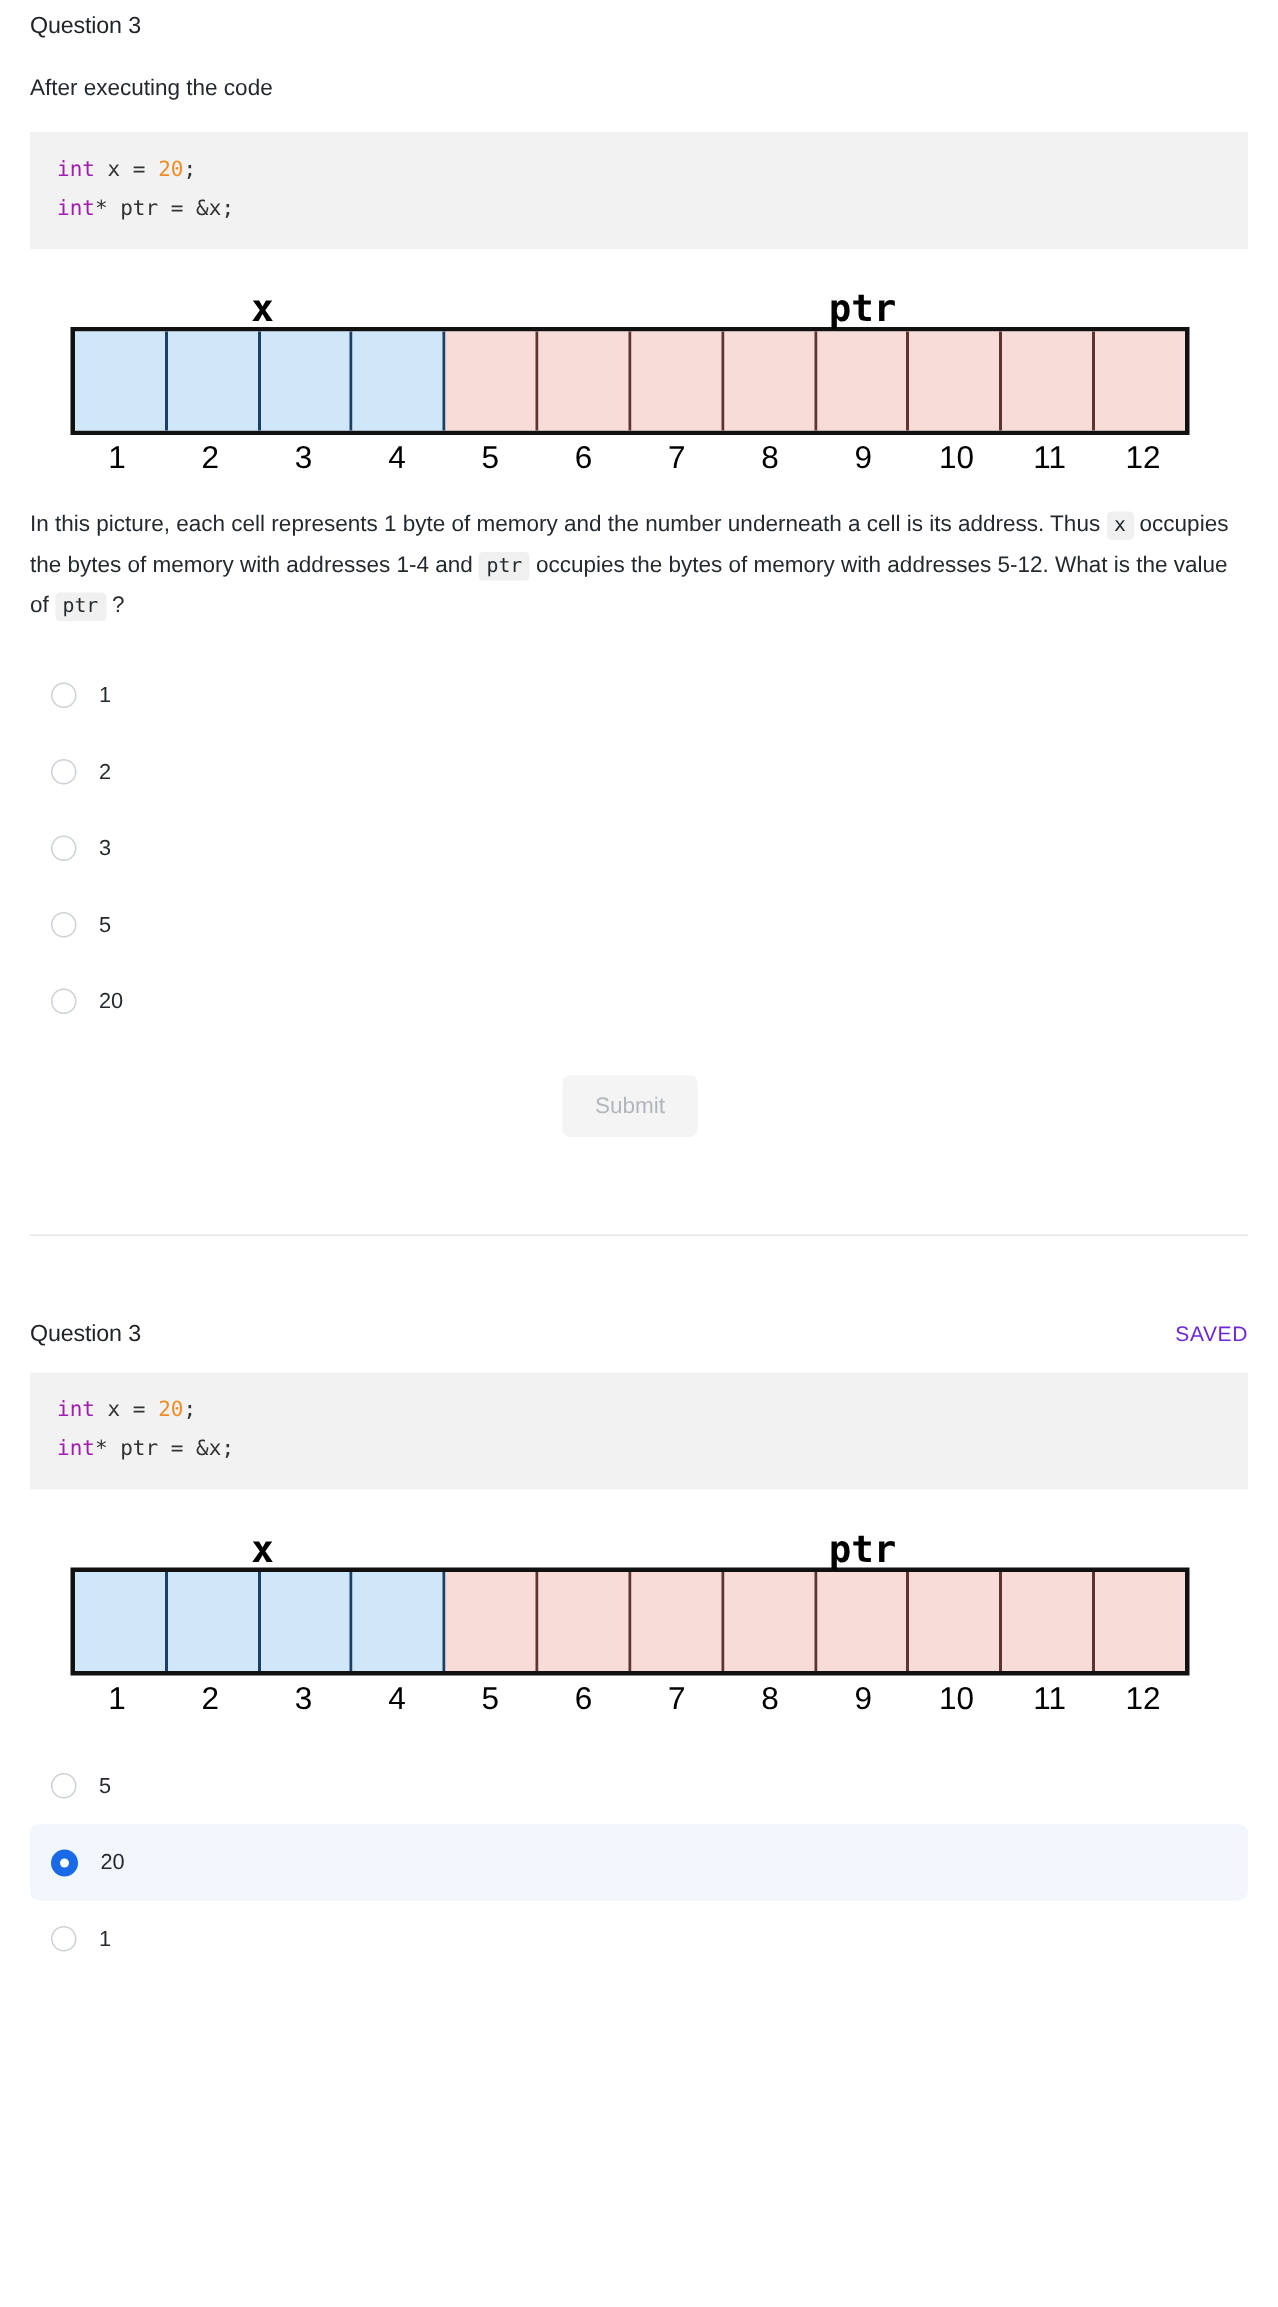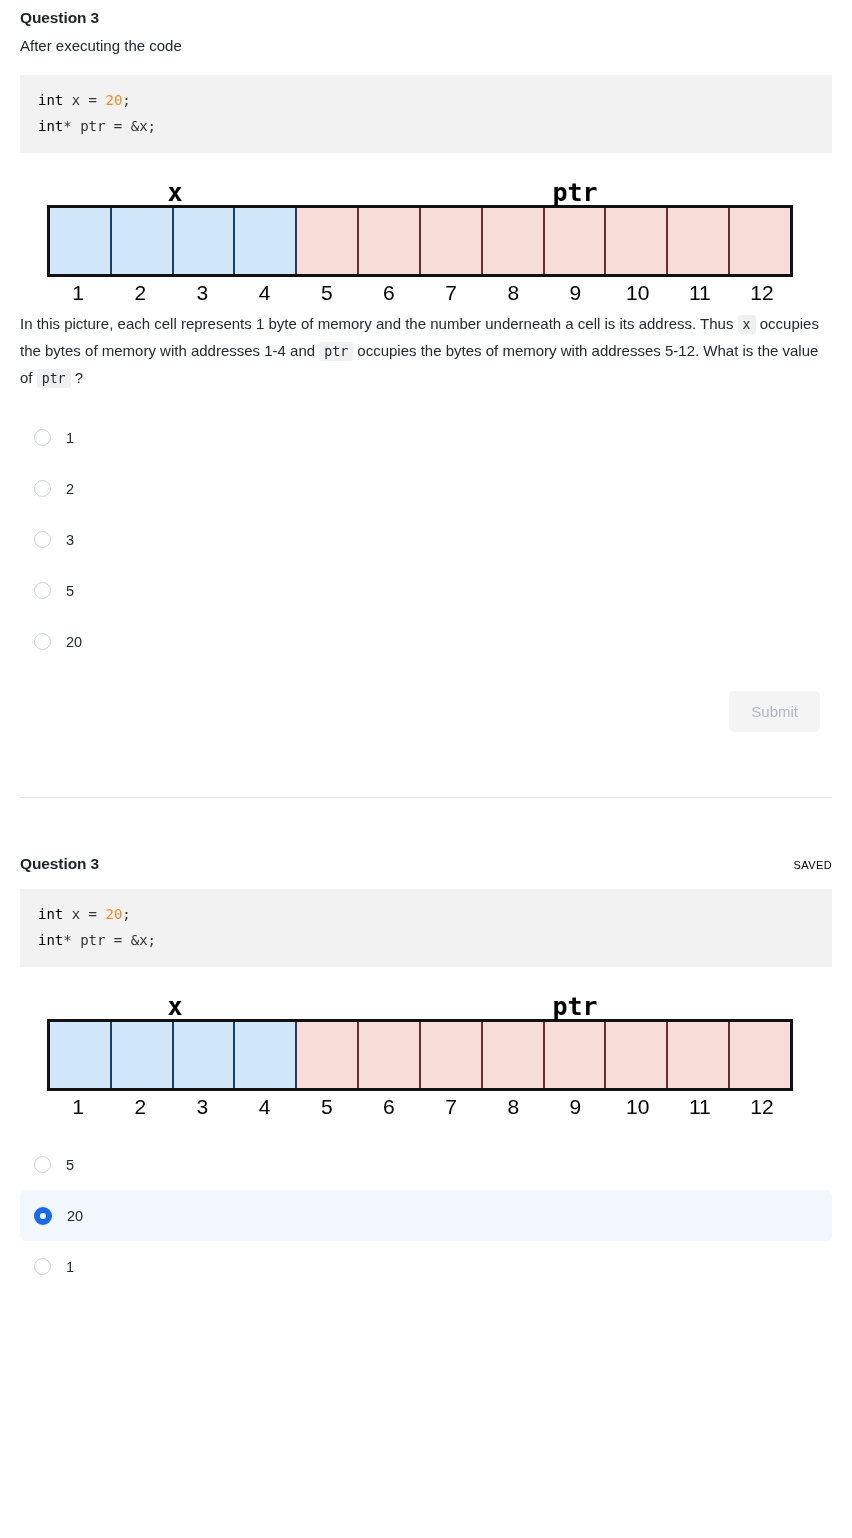--- a/index.html
+++ b/index.html
@@ -18,36 +18,36 @@
 
   
   .q-header {
     display: flex;
     align-items: baseline;
     justify-content: space-between;
     padding-top: 9px;
   }
   .q-title {
     font-size: 15.5px;
-    font-weight: bold;
+    font-weight: normal;
     color: #1f2328;
     letter-spacing: -0.1px;
   }
   .q-status {
-    font-size: 11px;
-    color: #000000;
+    font-size: 14px;
+    color: #6d28d9;
     letter-spacing: 0.4px;
   }
 
   
   .prose {
     font-size: 15px;
     line-height: 26px;
     color: #24292f;
-    margin-top: 6px;
+    margin-top: 19px;
   }
   .prose.tight { margin-top: 16px; }
 
   code.inline {
     font-family: "DejaVu Sans Mono", monospace;
     font-size: 13.2px;
     background: #f0f0f0;
     padding: 2px 5px;
     border-radius: 3px;
     color: #24292f;
@@ -57,21 +57,21 @@
   .codeblock {
     background: #f2f2f2;
     padding: 12px 18px 14px 18px;
     margin-top: 16px;
     font-family: "DejaVu Sans Mono", monospace;
     font-size: 14px;
     line-height: 26px;
     white-space: pre;
     color: #333333;
   }
-  .kw  { color: #000000; }
+  .kw  { color: #a21caf; }
   .num { color: #f08c28; }
 
   
   .memdiagram { margin-top: 18px; position: relative; }
   .mem-labels {
     position: relative;
     height: 34px;
   }
   .mem-label {
     position: absolute;
@@ -153,21 +153,21 @@
   }
   .option-label {
     margin-left: 15px;
     font-size: 14.5px;
     color: #24292f;
   }
 
   
   .submit-row {
     display: flex;
-    justify-content: flex-end;
+    justify-content: center;
     margin-top: 24px;
     padding-right: 12px;
   }
   .submit-btn {
     background: #f4f4f5;
     color: #b2b6bb;
     border: none;
     border-radius: 5px;
     font-family: "Liberation Sans", sans-serif;
     font-size: 15px;

